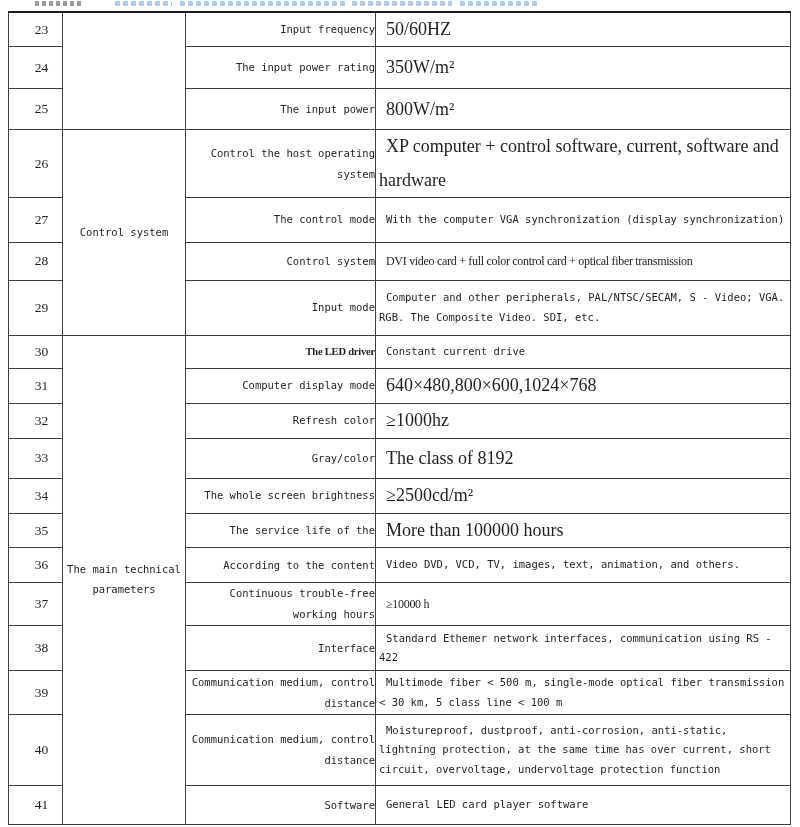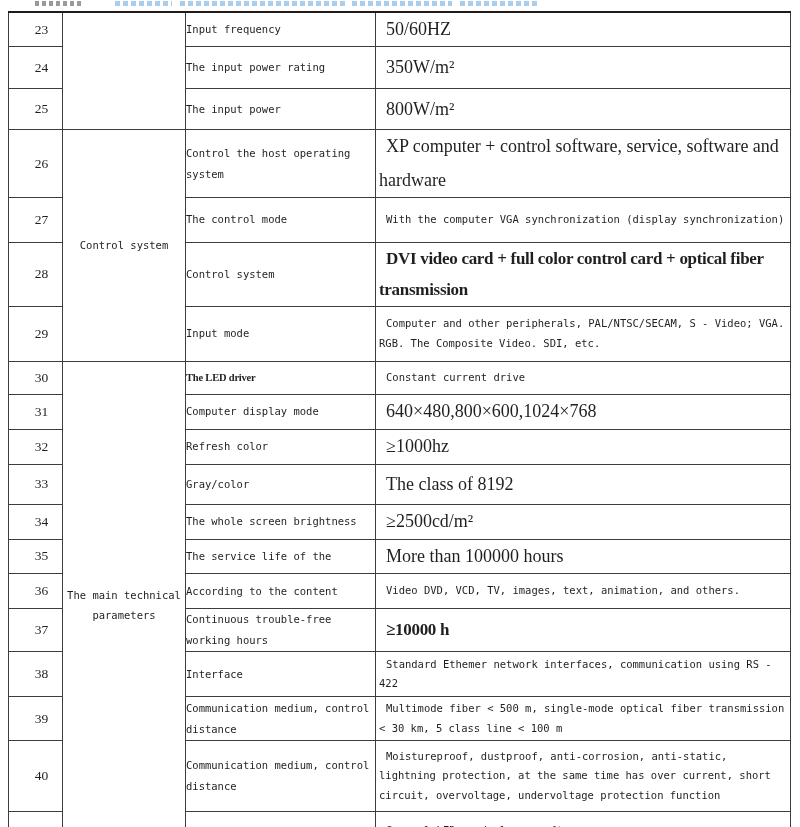--- a/index.html
+++ b/index.html
@@ -37,35 +37,35 @@
     font-size:13.5px;
     padding-left:12px;
   }
   td.cat{
     text-align:center;
     font-size:10.5px;
     white-space:pre-line;
     line-height:1.9;
   }
   td.param{
-    text-align:left;
+    text-align:right;
     font-size:10.5px;
     white-space:pre-line;
     line-height:2.0;
   }
   td.value{
     text-align:left;
     white-space:pre-line;
     padding-left:3px;
     text-indent:7px;
     line-height:1.85;
   }
   .v-mono{font-family:"DejaVu Sans Mono", monospace;font-size:10.5px;margin-left:14px;}
   .v-serif{font-family:"Liberation Serif", serif;font-size:18px;}
-  .v-serif-bold{font-family:"Liberation Serif", serif;font-size:17px;font-weight:bold;letter-spacing:-0.3px;}
+  .v-serif-bold{font-family:"Liberation Serif", serif;font-size:12px;font-weight:normal;letter-spacing:-0.3px;}
   .p-serif{font-family:"Liberation Serif", serif;font-size:12.5px;font-weight:bold;letter-spacing:-0.2px;}
 </style>
 </head>
 <body>
 
 <div class="top-clip">
   <span class="frag dark" style="left:35px;width:48px;"></span>
   <span class="frag blue" style="left:115px;width:57px;"></span>
   <span class="frag blue" style="left:180px;width:165px;"></span>
   <span class="frag blue" style="left:352px;width:100px;"></span>
@@ -95,21 +95,21 @@
         <tr style="height: 41px;">
           <td class="num">25</td>
           <td class="param">The input power</td>
           <td class="value v-serif">800W/m²</td>
         </tr>
         <tr style="height: 42px;">
           <td class="num">26</td>
           <td class="cat" rowspan="4">Control system</td>
           <td class="param">Control the host operating
 system</td>
-          <td class="value v-serif">XP computer + control software, service, software and hardware</td>
+          <td class="value v-serif">XP computer + control software, current, software and hardware</td>
         </tr>
         <tr style="height: 45px;">
           <td class="num">27</td>
           <td class="param">The control mode</td>
           <td class="value v-mono">With the computer VGA synchronization (display synchronization)</td>
         </tr>
         <tr style="height: 38px;">
           <td class="num">28</td>
           <td class="param">Control system</td>
           <td class="value v-serif-bold">DVI video card + full color control card + optical fiber transmission</td>

